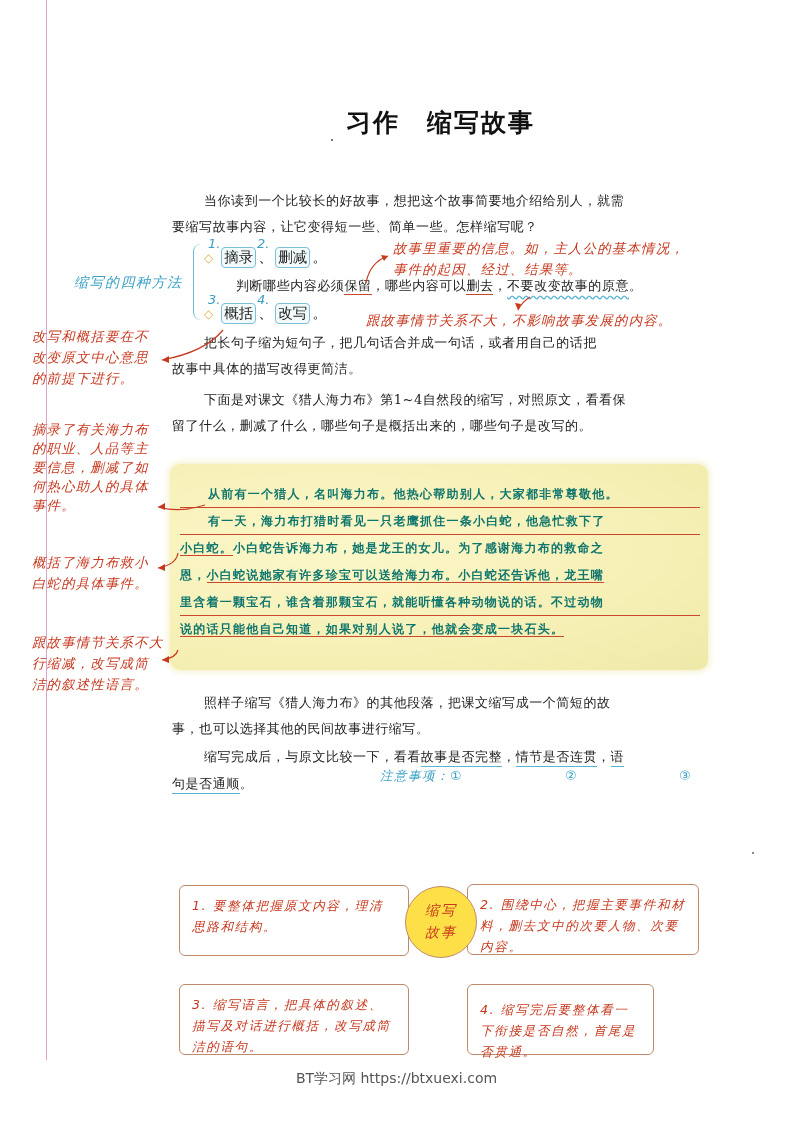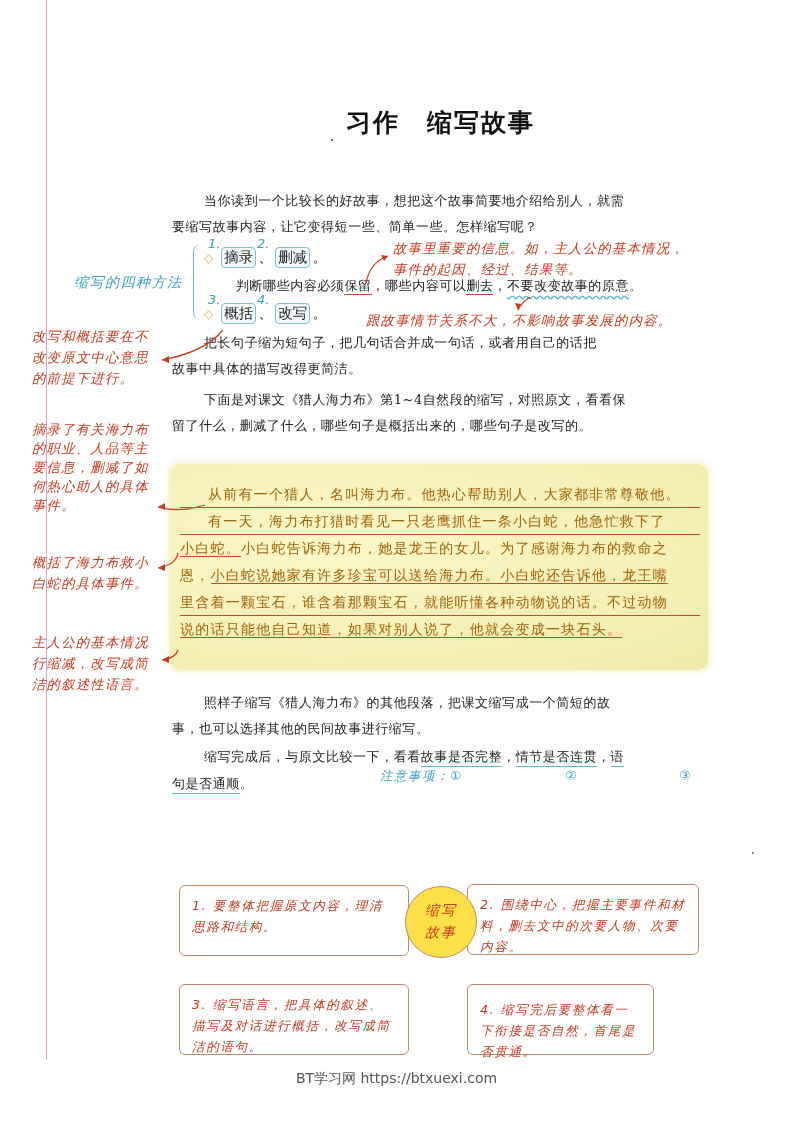--- a/index.html
+++ b/index.html
@@ -21,21 +21,21 @@
   .boxed { border:1.5px solid #7cc0d8; border-radius:4px; padding:0 2px; background:#f3fafc; font-family:"DejaVu Sans", sans-serif; font-size:14.5px; }
   .num { position:absolute; color:#3aa0c4; font-size:13px; font-style:italic; font-family:"DejaVu Sans", sans-serif; }
   .brace { position:absolute; left:193px; top:244px; width:8px; height:76px; border-left:1.5px solid #6fb8d3; border-radius:8px 0 0 8px; }
 
   .u-red { border-bottom:1.5px solid #c9472a; padding-bottom:1px; }
   .u-wave { text-decoration:underline wavy #5bb3d3; text-underline-offset:5px; }
   .u-blue { border-bottom:1.5px solid #5bb3d3; padding-bottom:2px; }
 
   .story-box { position:absolute; left:170px; top:464px; width:538px; height:206px; border-radius:10px;
     background: radial-gradient(ellipse at 30% 40%, #fbf7c9 0%, #f6f0b6 60%, #efe9a8 100%); box-shadow: 0 0 6px 2px #f6f1cd; }
-  .story { position:absolute; left:180px; width:520px; font-family:"DejaVu Sans", sans-serif; font-weight:normal; font-size:14px; line-height:27px; letter-spacing:1.25px; color:#a16207; }
+  .story { position:absolute; left:180px; width:520px; font-family:"DejaVu Sans", sans-serif; font-weight:bold; font-size:12px; line-height:27px; letter-spacing:1.25px; color:#0f766e; }
   .story-line { display:block; white-space:nowrap; border-bottom:1.6px solid #c9472a; height:27px; }
   .story-line.none { border-bottom:none; }
   .partial { border-bottom:1.6px solid #c9472a; }
 
   .arrow-svg { position:absolute; left:0; top:0; width:793px; height:1122px; pointer-events:none; }
 
   .tip-box { position:absolute; border:1.3px solid #c08a6a; border-radius:6px; background:#fff;
     color:#c7381e; font-family:"DejaVu Sans", sans-serif; font-style:italic; font-size:12.6px; line-height:21px; letter-spacing:1.6px; padding:9px 12px;margin-top:44px; }
   .center-circle { position:absolute; left:405px; top:886px; width:72px; height:72px; border-radius:50%; border:1.3px solid #c08a6a; background:#fde047;
     color:#c7381e; font-family:Liberation Mono, monospace; font-style:italic; font-size:14px; line-height:22px; text-align:center; padding-top:13px; letter-spacing:2px; }
@@ -100,21 +100,21 @@
   <div>的职业、人品等主</div>
   <div>要信息，删减了如</div>
   <div>何热心助人的具体</div>
   <div>事件。</div>
 </div>
 <div class="red-note" style="left:32px; top:552px;">
   <div>概括了海力布救小</div>
   <div>白蛇的具体事件。</div>
 </div>
 <div class="red-note" style="left:32px; top:632px;">
-  <div>主人公的基本情况</div>
+  <div>跟故事情节关系不大</div>
   <div>行缩减，改写成简</div>
   <div>洁的叙述性语言。</div>
 </div>
 
 <div class="story-box"></div>
 <div class="story" style="top:481px;">
   <span class="story-line" style="padding-left:28px;">从前有一个猎人，名叫海力布。他热心帮助别人，大家都非常尊敬他。</span>
   <span class="story-line" style="padding-left:28px;">有一天，海力布打猎时看见一只老鹰抓住一条小白蛇，他急忙救下了</span>
   <span class="story-line none"><span class="partial">小白蛇。</span><span>小白蛇告诉海力布，她是龙王的女儿。为了感谢海力布的救命之</span></span>
   <span class="story-line none"><span>恩，</span><span class="partial">小白蛇说她家有许多珍宝可以送给海力布。小白蛇还告诉他，龙王嘴</span></span>

